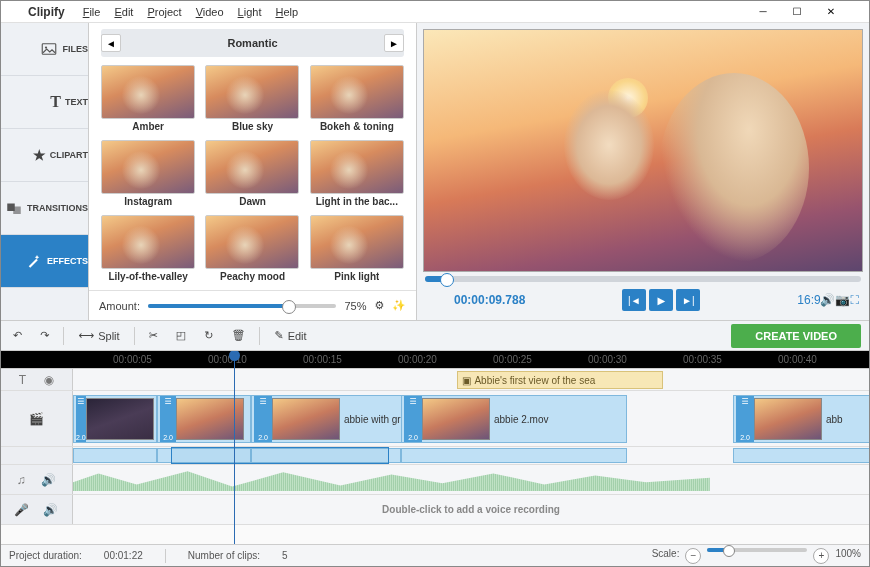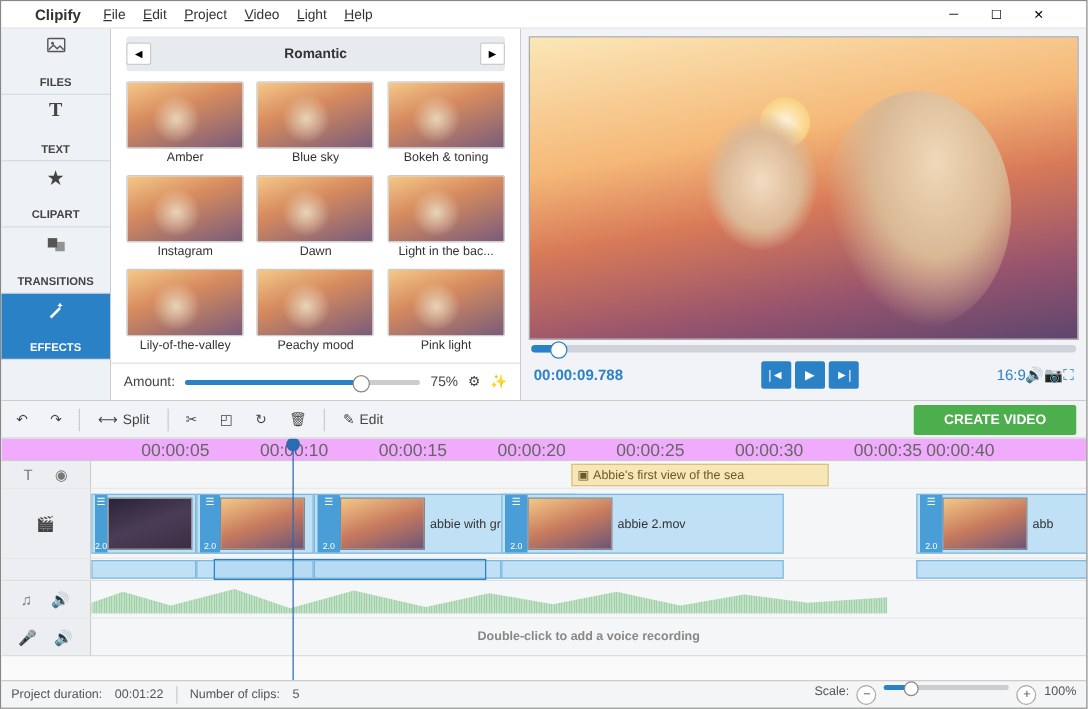--- a/index.html
+++ b/index.html
@@ -11,62 +11,62 @@
 .logo span { color: #333; }
 .menubar { display: flex; gap: 14px; margin-left: 18px; font-size: 11px; color: #333; }
 .menubar div { cursor: default; }
 .menubar div::first-letter { text-decoration: underline; }
 .winctrl { margin-left: auto; display: flex; }
 .winbtn { width: 34px; height: 20px; display: flex; align-items: center; justify-content: center; cursor: pointer; font-size: 10px; }
 
 
 .upper { display: flex; height: 298px; border-bottom: 1px solid #ccc; }
 .sidebar { width: 88px; display: flex; flex-direction: column; background: #eef1f5; border-right: 1px solid #ccc; }
-.side-tab { flex: 0 0 53px; display: flex; flex-direction: column; align-items: center; justify-content: center; gap: 16px; font-size: 9px; font-weight: 600; color: #444; cursor: pointer; border-bottom: 1px solid #d8dce2; }
+.side-tab { flex: 0 0 53px; display: flex; align-items: center; justify-content: flex-end; gap: 4px; font-size: 9px; font-weight: 600; color: #444; cursor: pointer; border-bottom: 1px solid #d8dce2; }
 .side-tab.active { background: #2b81c6; color: #fff; }
 .side-tab svg, .side-tab .ico { width: 18px; height: 18px; fill: #555; }
 .side-tab.active svg { fill: #fff; }
 
 .effects-panel { width: 328px; background: #fff; border-right: 1px solid #ccc; display: flex; flex-direction: column; }
 .cat-header { height: 28px; margin: 6px 12px 4px; background: #e7eaee; border-radius: 3px; display: flex; align-items: center; justify-content: center; gap: 8px; }
 .cat-arrow { width: 20px; height: 18px; background: #fff; border: 1px solid #ccc; border-radius: 2px; display: flex; align-items: center; justify-content: center; cursor: pointer; font-size: 10px; }
 .cat-title { flex: 1; text-align: center; font-weight: 600; font-size: 11px; color: #333; }
 .thumbs { flex: 1; padding: 4px 10px; display: grid; grid-template-columns: repeat(3,1fr); gap: 4px 6px; overflow: hidden; }
 .thumb { display: flex; flex-direction: column; align-items: center; cursor: pointer; }
 .thumb-img { width: 94px; height: 54px; background: linear-gradient(160deg,#f4c989 0%,#d78b5e 40%,#7a5c7a 100%); border: 1px solid #ccc; border-radius: 2px; position: relative; overflow: hidden; }
 .thumb-img::after { content:""; position:absolute; left:20%; top:20%; width:40px; height:38px; background: radial-gradient(circle,#e8d4b8 0%,rgba(232,212,184,0) 70%); border-radius:50%; }
-.thumb-label { font-size: 10px; color: #333; margin-top: 2px; white-space: nowrap; overflow: hidden; text-overflow: ellipsis; max-width: 94px; }
+.thumb-label { font-size: 10px; color: #333; margin-top: 2px; white-space: nowrap; overflow: hidden; text-overflow: ellipsis; max-width: 94px; font-weight: bold; }
 .amount-row { height: 30px; display: flex; align-items: center; padding: 0 10px; gap: 8px; border-top: 1px solid #e0e0e0; font-size: 11px; color: #444; }
 .slider { flex: 1; height: 4px; background: #ccc; border-radius: 2px; position: relative; }
 .slider::before { content:""; position:absolute; left:0; top:0; height:4px; width:75%; background:#2b81c6; border-radius:2px; }
 .slider::after { content:""; position:absolute; left:75%; top:-4px; width:12px; height:12px; background:#fff; border:1px solid #888; border-radius:50%; transform:translateX(-50%); }
 
 .preview { flex: 1; display: flex; flex-direction: column; background: #f1f3f6; padding: 6px; }
 .preview-canvas { flex: 1; background: linear-gradient(170deg,#fbe7b8 0%,#f5b878 35%,#d87a58 55%,#96536e 80%,#5d466e 100%); border: 1px solid #aaa; position: relative; overflow:hidden; }
 .sun { position:absolute; left:42%; top:20%; width:40px; height:40px; background:radial-gradient(circle,#fff5e0 0%,#f9d68a 60%,rgba(249,214,138,0) 100%); border-radius:50%; }
 .fig1 { position:absolute; right:12%; top:18%; width:150px; height:190px; background: radial-gradient(ellipse at 60% 30%, #f0d8b8 0%, #d9b894 40%, rgba(0,0,0,0) 70%); border-radius:50%; }
 .fig2 { position:absolute; left:32%; top:25%; width:90px; height:110px; background: radial-gradient(ellipse, #f2dcc0 0%, #dcb896 50%, rgba(0,0,0,0) 72%); border-radius:50%; }
 .play-slider { height: 6px; background: #d0d4da; margin: 4px 2px; border-radius: 3px; position: relative; }
 .play-slider::before { content:""; position:absolute; left:0; width:5%; height:6px; background:#2b81c6; border-radius:3px; }
 .play-slider::after { content:""; position:absolute; left:5%; top:-3px; width:12px; height:12px; background:#fff; border:1px solid #2b81c6; border-radius:50%; transform:translateX(-50%); }
-.play-row { height: 28px; display: flex; align-items: center; padding: 0 4px; }
+.play-row { height: 28px; display: flex; align-items: center; padding: 0 4px; margin-left: 27px; }
 .timecode { color: #2b81c6; font-weight: 600; font-size: 12px; }
 .playctrl { display: flex; gap: 3px; margin-left: auto; margin-right: auto; }
 .pbtn { width: 24px; height: 22px; background: #2b81c6; color: #fff; display: flex; align-items: center; justify-content: center; cursor: pointer; border-radius: 2px; font-size: 10px; }
 .play-right { display: flex; align-items: center; color: #2b81c6; font-size: 12px; }
 
 
 .toolbar { height: 30px; background: #f1f3f6; border-bottom: 1px solid #ccc; display: flex; align-items: center; padding: 0 8px; gap: 10px; font-size: 11px; color: #444; }
 .tb-sep { width: 1px; height: 18px; background: #ccc; }
 .tb-btn { display: flex; align-items: center; gap: 4px; cursor: pointer; padding: 2px 4px; }
 .create-btn { margin-left: auto; background: #4cae4c; color: #fff; font-weight: 700; padding: 6px 24px; border-radius: 2px; font-size: 11px; cursor: pointer; }
 
 
 .timeline { flex: 1; display: flex; flex-direction: column; background: #fafafa; overflow: hidden; }
-.ruler { height: 18px; background: #f0abfc; border-bottom: 1px solid #ccc; display: flex; align-items: center; font-size: 14px; color: #666; padding-left: 72px; position: relative; }
+.ruler { height: 18px; background: #000000; border-bottom: 1px solid #ccc; display: flex; align-items: center; font-size: 10px; color: #666; padding-left: 72px; position: relative; }
 .ruler .tick { position: absolute; }
 .track { display: flex; border-bottom: 1px solid #ddd; align-items: stretch; position: relative; }
 .track-head { width: 72px; display: flex; align-items: center; justify-content: space-evenly; background: #eceef2; border-right: 1px solid #ccc; color: #777; font-size: 12px; flex-shrink:0; }
 .track-body { flex: 1; position: relative; background: #f5f6f8; overflow: hidden; }
 .track.text { height: 22px; }
 .track.video { height: 56px; }
 .track.vidbar { height: 18px; }
 .track.audio { height: 30px; }
 .track.voice { height: 30px; }
 
@@ -77,21 +77,21 @@
 .trans-block::before { content:"☰"; font-size:8px; }
 .vidbar-seg { position:absolute; top:1px; height:15px; background:#bfe0f5; border:1px solid #7fb8dd; }
 .vidbar-sel { position:absolute; top:0; height:17px; border:1px solid #2b81c6; background:rgba(43,129,198,0.05); }
 .wave { position:absolute; left:0; top:4px; right:20%; height:22px; background: repeating-linear-gradient(90deg,#7fbf8a 0,#7fbf8a 1px,#a8d9af 1px,#a8d9af 2px); clip-path: polygon(0 60%,4% 20%,10% 70%,18% 10%,25% 80%,33% 15%,42% 75%,50% 25%,58% 65%,66% 20%,74% 70%,82% 30%,90% 60%,100% 40%,100% 100%,0 100%); opacity:0.7; }
 .voice-hint { position:absolute; inset:0; display:flex; align-items:center; justify-content:center; color:#888; font-size:10px;font-weight:bold; }
 
 .playhead { position:absolute; left:233px; top:0; bottom:0; width:1px; background:#2b6bb3; z-index:5; }
 .playhead::before { content:""; position:absolute; top:-1px; left:-5px; width:11px; height:11px; background:#2b6bb3; border-radius:50%; }
 
 
-.statusbar { height: 22px; border-top: 1px solid #ccc; background: #f4f5f7; display: flex; align-items: center; padding: 0 8px; font-size: 10px; color: #555; gap: 10px; }
+.statusbar { height: 22px; border-top: 1px solid #ccc; background: #f4f5f7; display: flex; align-items: center; padding: 0 8px; font-size: 10px; color: #555; gap: 22px; }
 .stat-sep { width:1px; height:14px; background:#ccc; }
 .scale-ctrl { margin-left: auto; display: flex; align-items: flex-start; gap: 6px; }
 .scale-slider { width: 100px; height: 4px; background:#ccc; border-radius:2px; position:relative; }
 .scale-slider::before { content:""; position:absolute; left:0; width:22%; height:4px; background:#2b81c6; border-radius:2px; }
 .scale-slider::after { content:""; position:absolute; left:22%; top:-3px; width:10px; height:10px; border-radius:50%; background:#fff; border:1px solid #888; transform:translateX(-50%); }
 .rnd { width:16px; height:16px; border:1px solid #aaa; border-radius:50%; display:flex; align-items:center; justify-content:center; cursor:pointer; font-size:10px; background:#fff; }
 </style>
 </head>
 <body>
 
@@ -246,21 +246,21 @@
 
 <div class="timeline" style="position:relative">
   <div class="ruler" id="ruler">
       <span class="tick" style="left: 112px;">00:00:05</span>
       <span class="tick" style="left: 207px;">00:00:10</span>
       <span class="tick" style="left: 302px;">00:00:15</span>
       <span class="tick" style="left: 397px;">00:00:20</span>
       <span class="tick" style="left: 492px;">00:00:25</span>
       <span class="tick" style="left: 587px;">00:00:30</span>
       <span class="tick" style="left: 682px;">00:00:35</span>
-      <span class="tick" style="left: 740px;">00:00:40</span>
+      <span class="tick" style="left: 777px;">00:00:40</span>
     </div>
   <div class="playhead" style="top:0"></div>
 
   <div class="track text">
     <div class="track-head">
       <span>T</span>
       <span style="cursor:pointer">◉</span>
     </div>
     <div class="track-body">
       <div class="text-clip" id="text-clip" style="left: 384px; width: 206px;">

